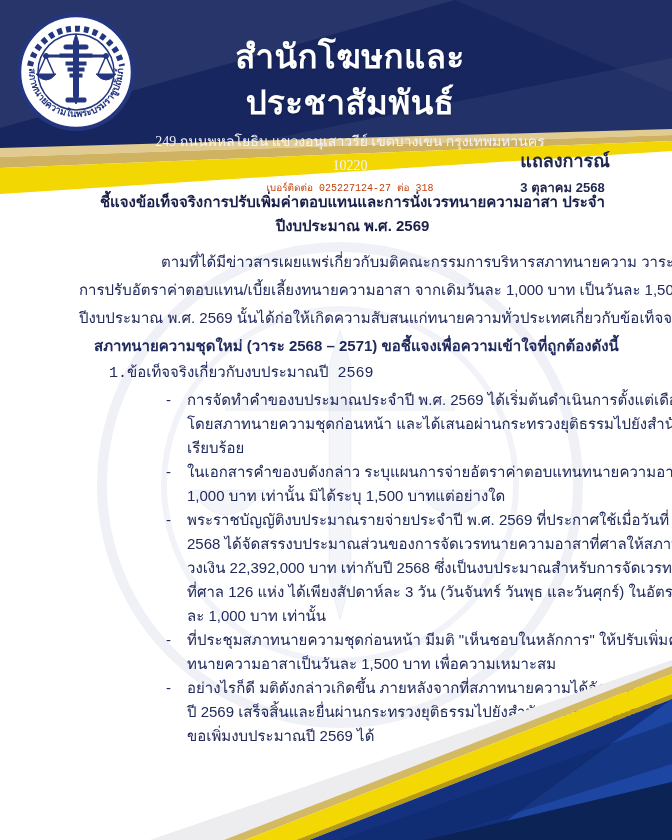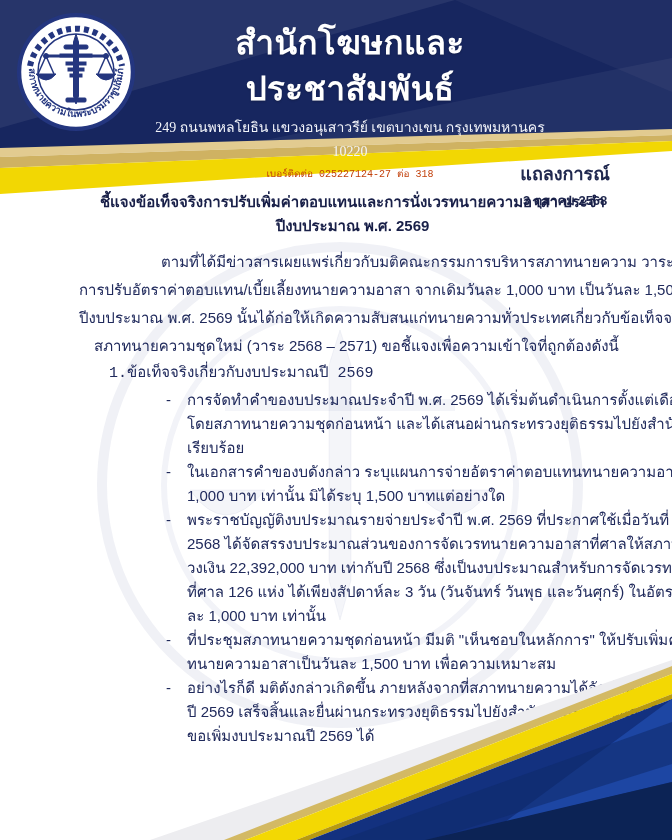--- a/index.html
+++ b/index.html
@@ -6,35 +6,35 @@
   .page{
     position:relative;width:672px;height:840px;margin:0 auto;
     background:#ffffff;overflow:hidden;
     font-family:"Liberation Sans",sans-serif;
     color:#1f2756;
   }
   svg{display:block;}
   
   .header-deco{position:absolute;top:0;left:0;}
   .logo{position:absolute;top:12px;left:16px;width:120px;height:120px;}
-  .header-text{position:absolute;top:20px;left:150px;width:400px;text-align:center;color:#ffffff;}
+  .header-text{position:absolute;top:34px;left:150px;width:400px;text-align:center;color:#ffffff;}
   .org-name{font-size:33px;font-weight:bold;line-height:46px;letter-spacing:.5px;
             text-shadow:0 1px 2px rgba(0,0,0,.25);}
   .org-address{font-size:14px;line-height:24px;margin-top:4px;color:#f2f4fa;font-family:Liberation Serif, serif;}
   .org-phone{font-size:10px;line-height:22px;color:#c2410c;font-family:Liberation Mono, monospace;}
   
-  .announce{position:absolute;top:147px;right:62px;text-align:center;margin-top:13px;}
+  .announce{position:absolute;top:147px;right:62px;text-align:left;}
   .doc-type{font-size:18px;font-weight:bold;line-height:28px;color:#20284f;}
   .doc-date{font-size:13px;font-weight:bold;line-height:26px;color:#20284f;}
   
   .doc-body{position:absolute;top:190px;left:79px;width:547px;font-size:15px;color:#202a5c;}
   .doc-title{font-size:15px;font-weight:bold;text-align:center;line-height:24px;margin-bottom:10px;color:#181f48;}
   .intro-line{line-height:28px;white-space:nowrap;}
   .intro-line.first{text-indent:82px;}
-  .intro-line.hang{padding-left:15px;}
+  .intro-line.hang{padding-left:15px;font-weight:bold;}
   .section-heading{line-height:28px;margin-left:30px;white-space:nowrap;font-family:Liberation Mono, monospace;}
   .bullet{display:flex;margin-left:87px;}
   .bullet .dash{width:21px;line-height:24px;flex:none;}
   .bullet .blines{flex:1;}
   .bl{line-height:24px;white-space:nowrap;}
   
   .watermark{position:absolute;top:240px;left:95px;width:490px;height:490px;pointer-events:none;}
   
   .footer-deco{position:absolute;left:0;bottom:0;}
   .page-number{position:absolute;top:801px;left:227px;width:70px;text-align:center;

